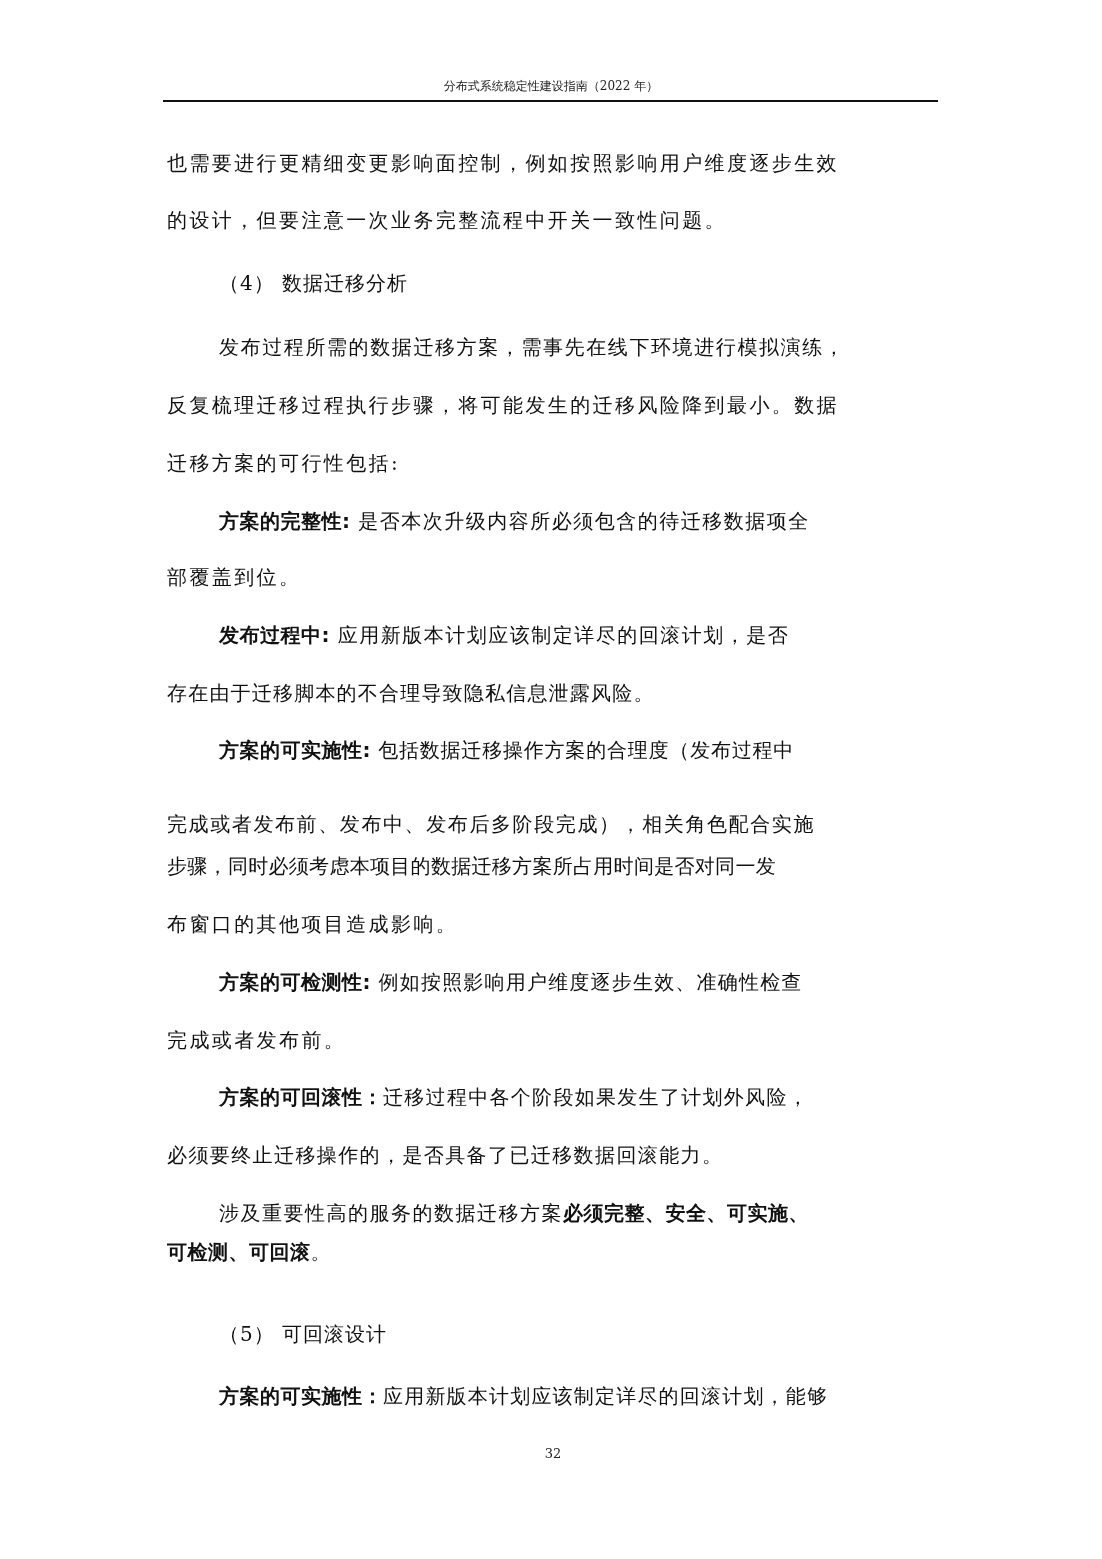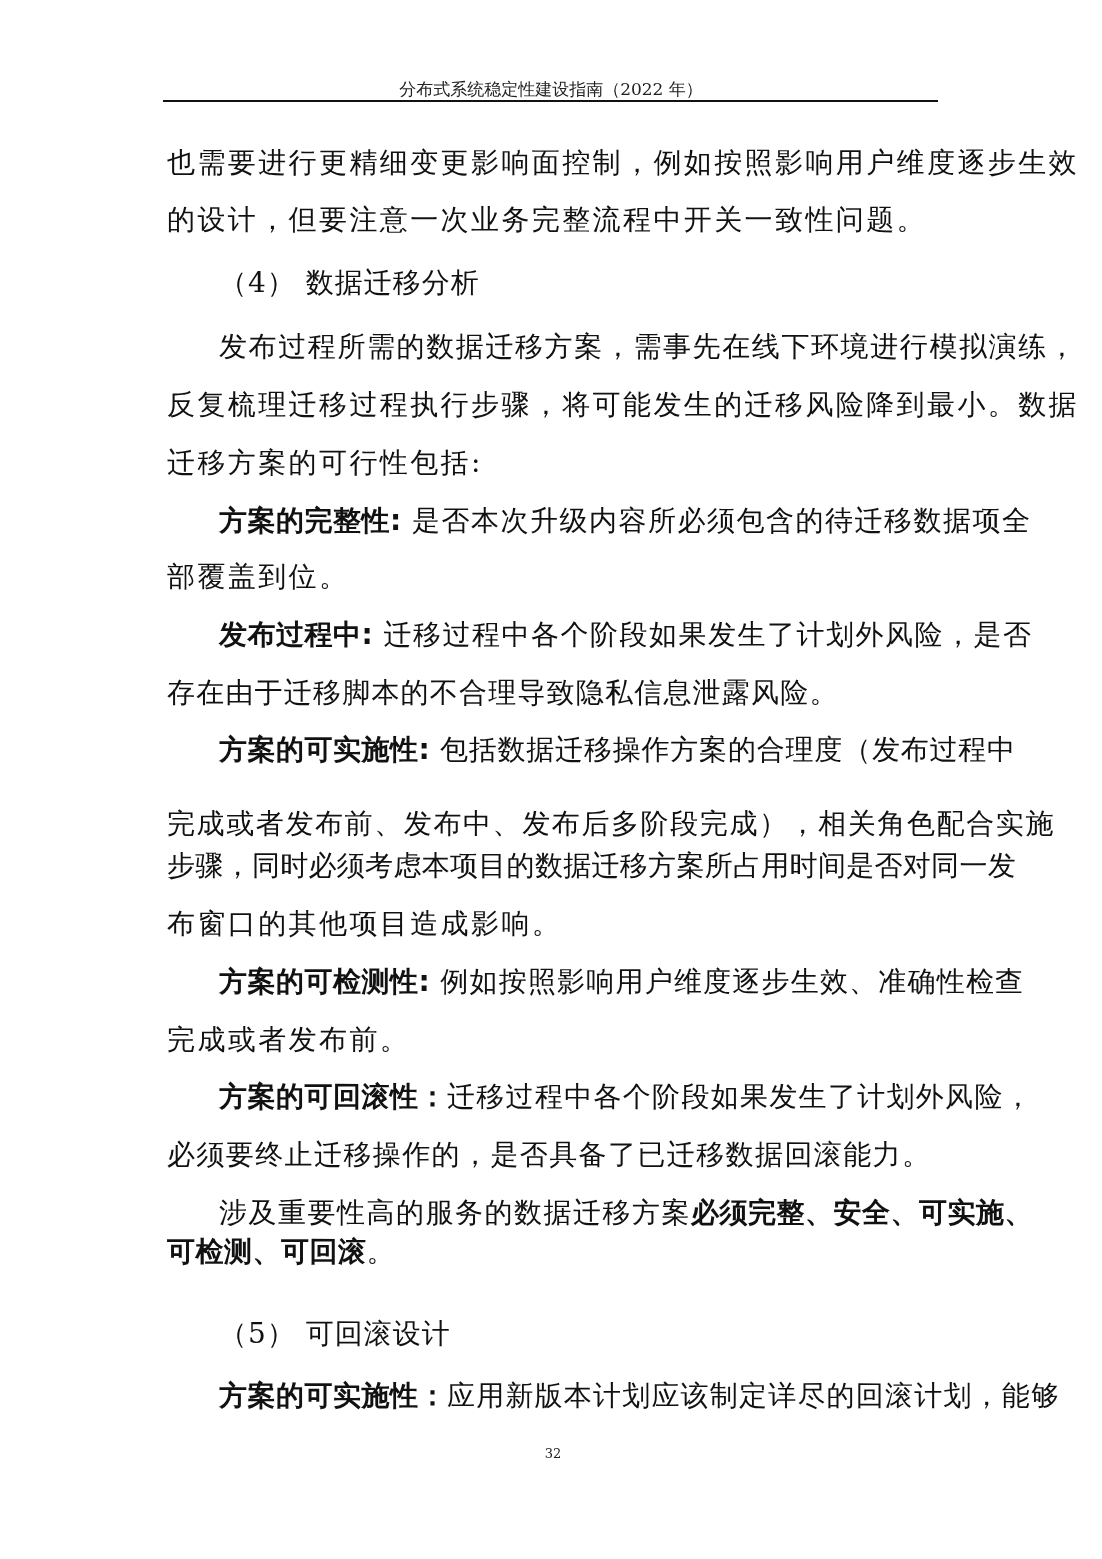--- a/index.html
+++ b/index.html
@@ -1,21 +1,21 @@
 <!DOCTYPE html>
 <html><head>
 <meta charset="utf-8">
 <style>
   html, body { margin: 0; padding: 0; background: #ffffff; }
   body { width: 1102px; height: 1559px; position: relative; overflow: hidden;
          font-family: "DejaVu Serif", "Liberation Serif", serif; color: #111; }
   .header-title { position: absolute; top: 78px; left: 0; width: 1102px; text-align: center;
-                  font-size: 17px; color: #222; }
+                  font-size: 12px; color: #222; }
   .header-rule { position: absolute; top: 100px; left: 163px; width: 775px; height: 2px; background: #111; }
-  .line { position: absolute; left: 167px; width: 770px; font-size: 28px; line-height: 32px;
+  .line { position: absolute; left: 167px; width: 770px; font-size: 20px; line-height: 32px;
           white-space: nowrap; letter-spacing: 2.4px; }
   .indent { left: 219px; width: 718px; }
   .b { font-family: "DejaVu Sans", "Liberation Sans", sans-serif; font-weight: bold; letter-spacing: 0.5px; }
   .page-num { position: absolute; top: 1446px; left: 2px; width: 1102px; text-align: center;
               font-size: 13px; color: #222; }
 </style>
 </head>
 <body>
 
 <div class="header-title">分布式系统稳定性建设指南（2022 年）</div>
@@ -31,21 +31,21 @@
   <div class="line" style="top:389px">反复梳理迁移过程执行步骤，将可能发生的迁移风险降到最小。数据</div>
   <div class="line" style="top:447px">迁移方案的可行性包括:</div>
 
   <div class="line indent" style="top:505px;letter-spacing:1.5px">
     <span class="b">方案的完整性</span><span class="b">:</span>
     <span>是否本次升级内容所必须包含的待迁移数据项全</span>
   </div>
   <div class="line" style="top:561px">部覆盖到位。</div>
 
   <div class="line indent" style="top:619px;letter-spacing:1.5px">
-    <span class="b">发布过程中</span><span class="b">:</span><span> 迁移过程中各个阶段如果发生了计划外风险，是否</span>
+    <span class="b">发布过程中</span><span class="b">:</span><span> 应用新版本计划应该制定详尽的回滚计划，是否</span>
   </div>
   <div class="line" style="top:677px;letter-spacing:1.2px">存在由于迁移脚本的不合理导致隐私信息泄露风险。</div>
 
   <div class="line indent" style="top:734px;letter-spacing:0.8px">
     <span class="b">方案的可实施性</span><span class="b">:</span><span> 包括数据迁移操作方案的合理度（发布过程中</span>
   </div>
   <div class="line" style="top:808px;letter-spacing:1.6px">完成或者发布前、发布中、发布后多阶段完成），相关角色配合实施</div>
   <div class="line" style="top:850px;letter-spacing:0.3px">步骤，同时必须考虑本项目的数据迁移方案所占用时间是否对同一发</div>
   <div class="line" style="top:908px">布窗口的其他项目造成影响。</div>
 

